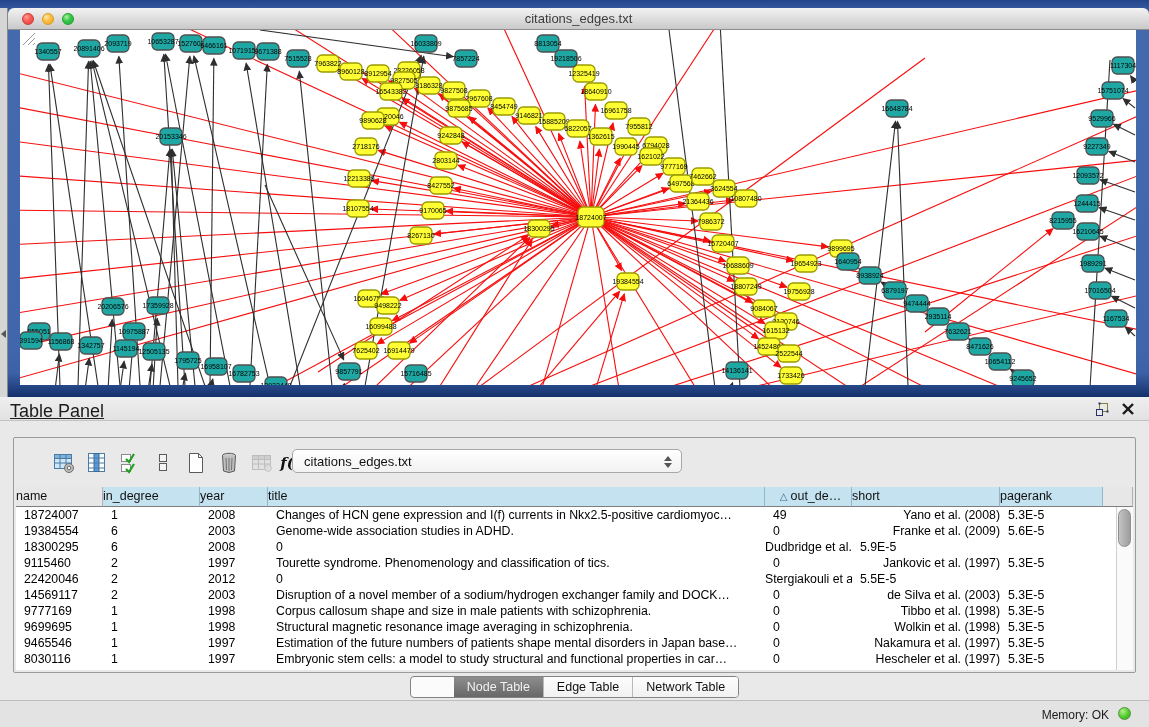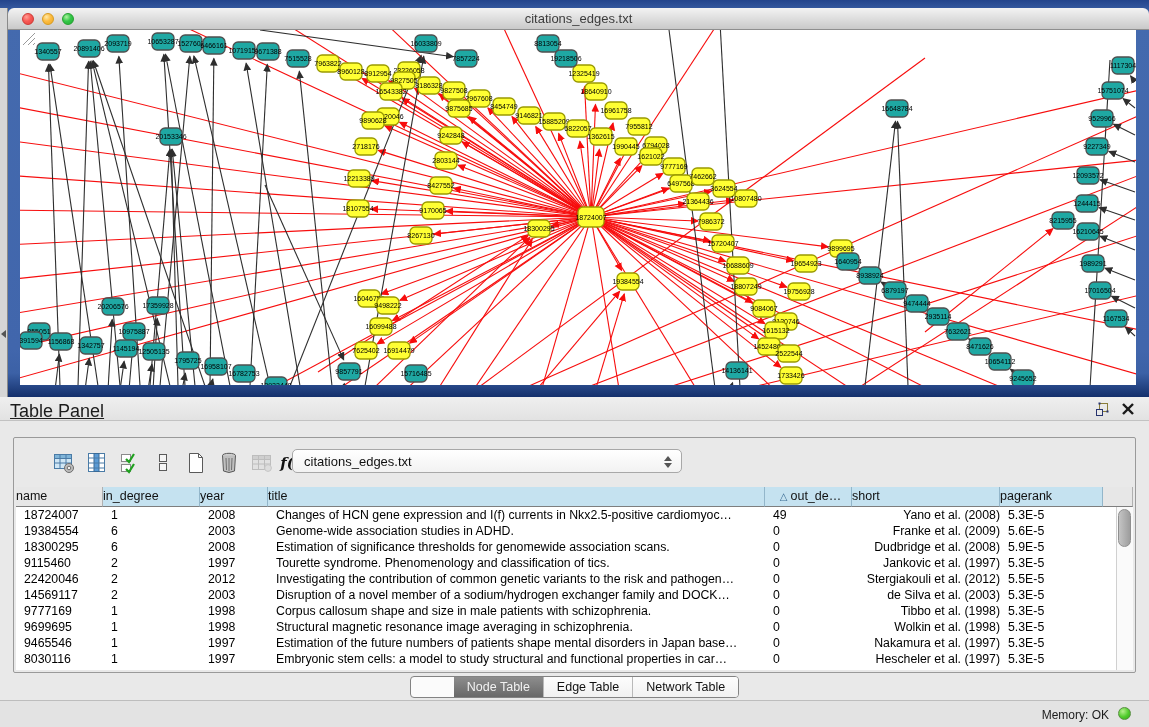--- a/index.html
+++ b/index.html
@@ -604,41 +604,39 @@
             <div class="td">Genome-wide association studies in ADHD.</div>
             <div class="td">0</div>
             <div class="td center">Franke et al. (2009)</div>
             <div class="td">5.6E-5</div>
             <div class="td"></div>
           </div>
           <div class="trow">
             <div class="td">18300295</div>
             <div class="td">6</div>
             <div class="td">2008</div>
-            <div class="td">Estimation of significance thresholds for genomewide association scans.</div>
             <div class="td">0</div>
             <div class="td center">Dudbridge et al. (2008)</div>
             <div class="td">5.9E-5</div>
             <div class="td"></div>
           </div>
           <div class="trow">
             <div class="td">9115460</div>
             <div class="td">2</div>
             <div class="td">1997</div>
             <div class="td">Tourette syndrome. Phenomenology and classification of tics.</div>
             <div class="td">0</div>
             <div class="td center">Jankovic et al. (1997)</div>
             <div class="td">5.3E-5</div>
             <div class="td"></div>
           </div>
           <div class="trow">
             <div class="td">22420046</div>
             <div class="td">2</div>
             <div class="td">2012</div>
-            <div class="td">Investigating the contribution of common genetic variants to the risk and pathogen…</div>
             <div class="td">0</div>
             <div class="td center">Stergiakouli et al. (2012)</div>
             <div class="td">5.5E-5</div>
             <div class="td"></div>
           </div>
           <div class="trow">
             <div class="td">14569117</div>
             <div class="td">2</div>
             <div class="td">2003</div>
             <div class="td">Disruption of a novel member of a sodium/hydrogen exchanger family and DOCK…</div>

